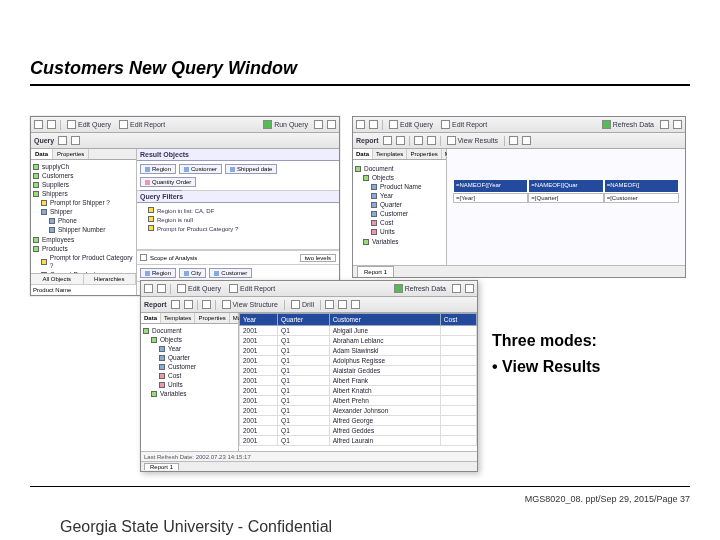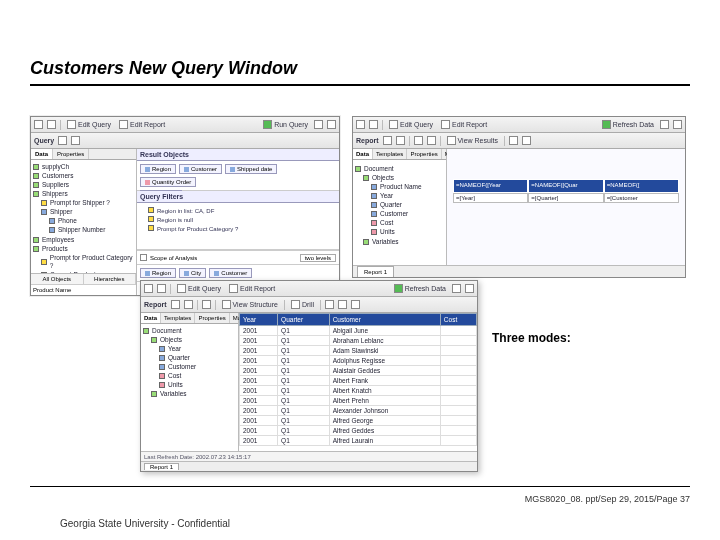--- a/index.html
+++ b/index.html
@@ -17,29 +17,29 @@
     left: 30px;
     font-size: 18px;
     font-weight: bold;
     font-style: italic;
     color: #000;
   }
   .hr-top { position: absolute; top: 84px; left: 30px; width: 660px; height: 2px; background: #000; }
   .hr-bot { position: absolute; top: 486px; left: 30px; width: 660px; height: 1px; background: #000; }
   .footer-left {
     position: absolute; top: 518px; left: 60px;
-    font-size: 10px; color: #333;
+    font-size: 16px; color: #333;
   }
   .footer-right {
     position: absolute; top: 494px; right: 30px;
     font-size: 9px; color: #333;
   }
   .modes {
     position: absolute; top: 330px; left: 492px;
-    font-size: 12px; font-weight: bold; color: #000;
+    font-size: 16px; font-weight: bold; color: #000;
     line-height: 1.4;
   }
   .modes .hdr { margin-bottom: 4px; }
   .modes .item { margin-bottom: 10px; }
 
   
   .toolbar {
     height: 16px;
     background: linear-gradient(#f4f4f4,#e4e4e4);
     border-bottom: 1px solid #aaa;
@@ -147,20 +147,21 @@
 <body>
 
 <div class="slide-title">Customers New Query Window</div>
 <div class="hr-top"></div>
 <div class="hr-bot"></div>
 <div class="footer-left">Georgia State University - Confidential</div>
 <div class="footer-right">MGS8020_08. ppt/Sep 29, 2015/Page 37</div>
 
 <div class="modes">
   <div class="hdr">Three modes:</div>
+  <div class="item">• View Results</div>
 </div>
 
 <div class="shotA">
   <div class="toolbar">
     <span class="icon"></span>
     <span class="icon"></span>
     <span class="sep"></span>
     <span class="tbtn">
         <span class="icon"></span>
         <span>Edit Query</span>

